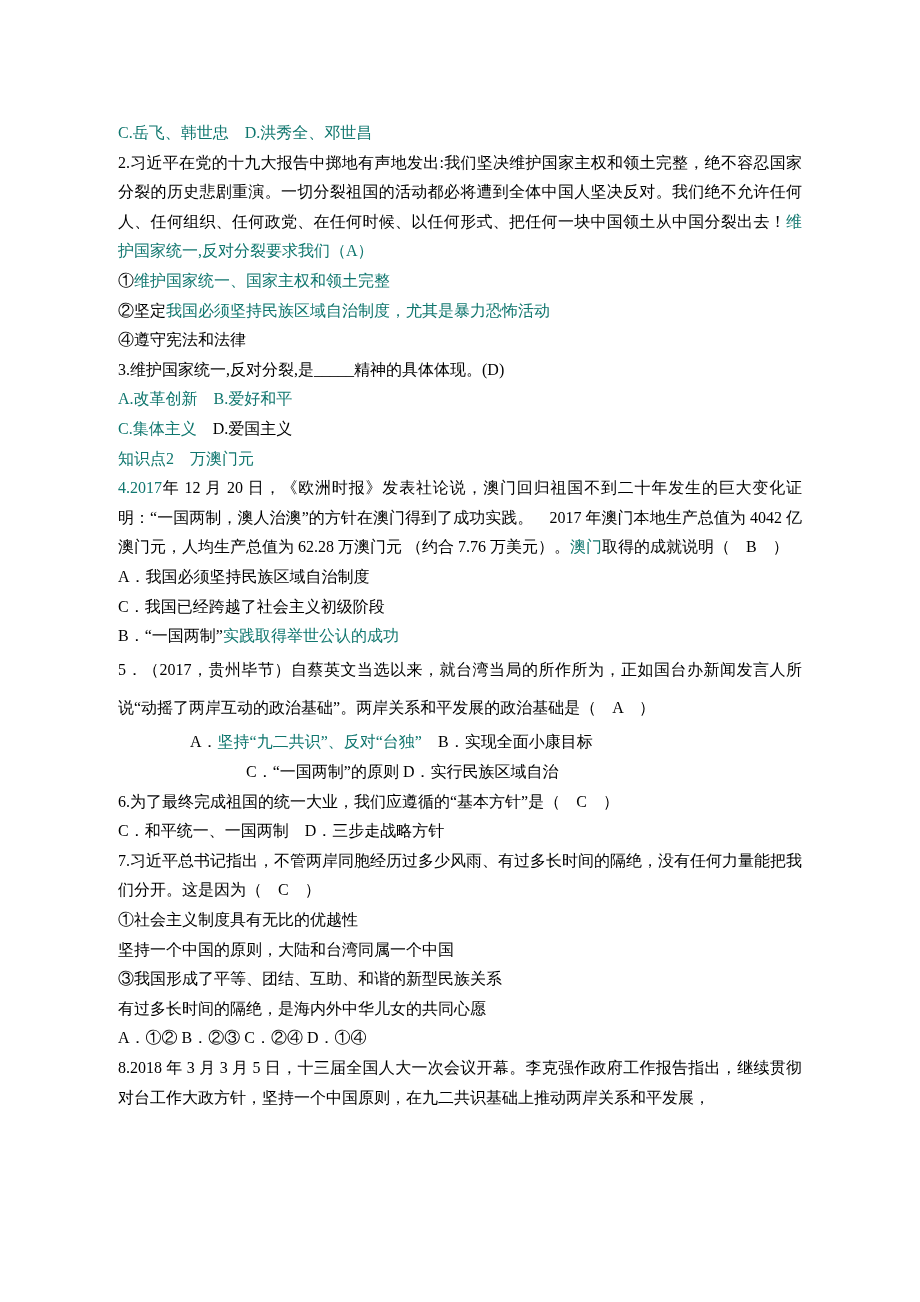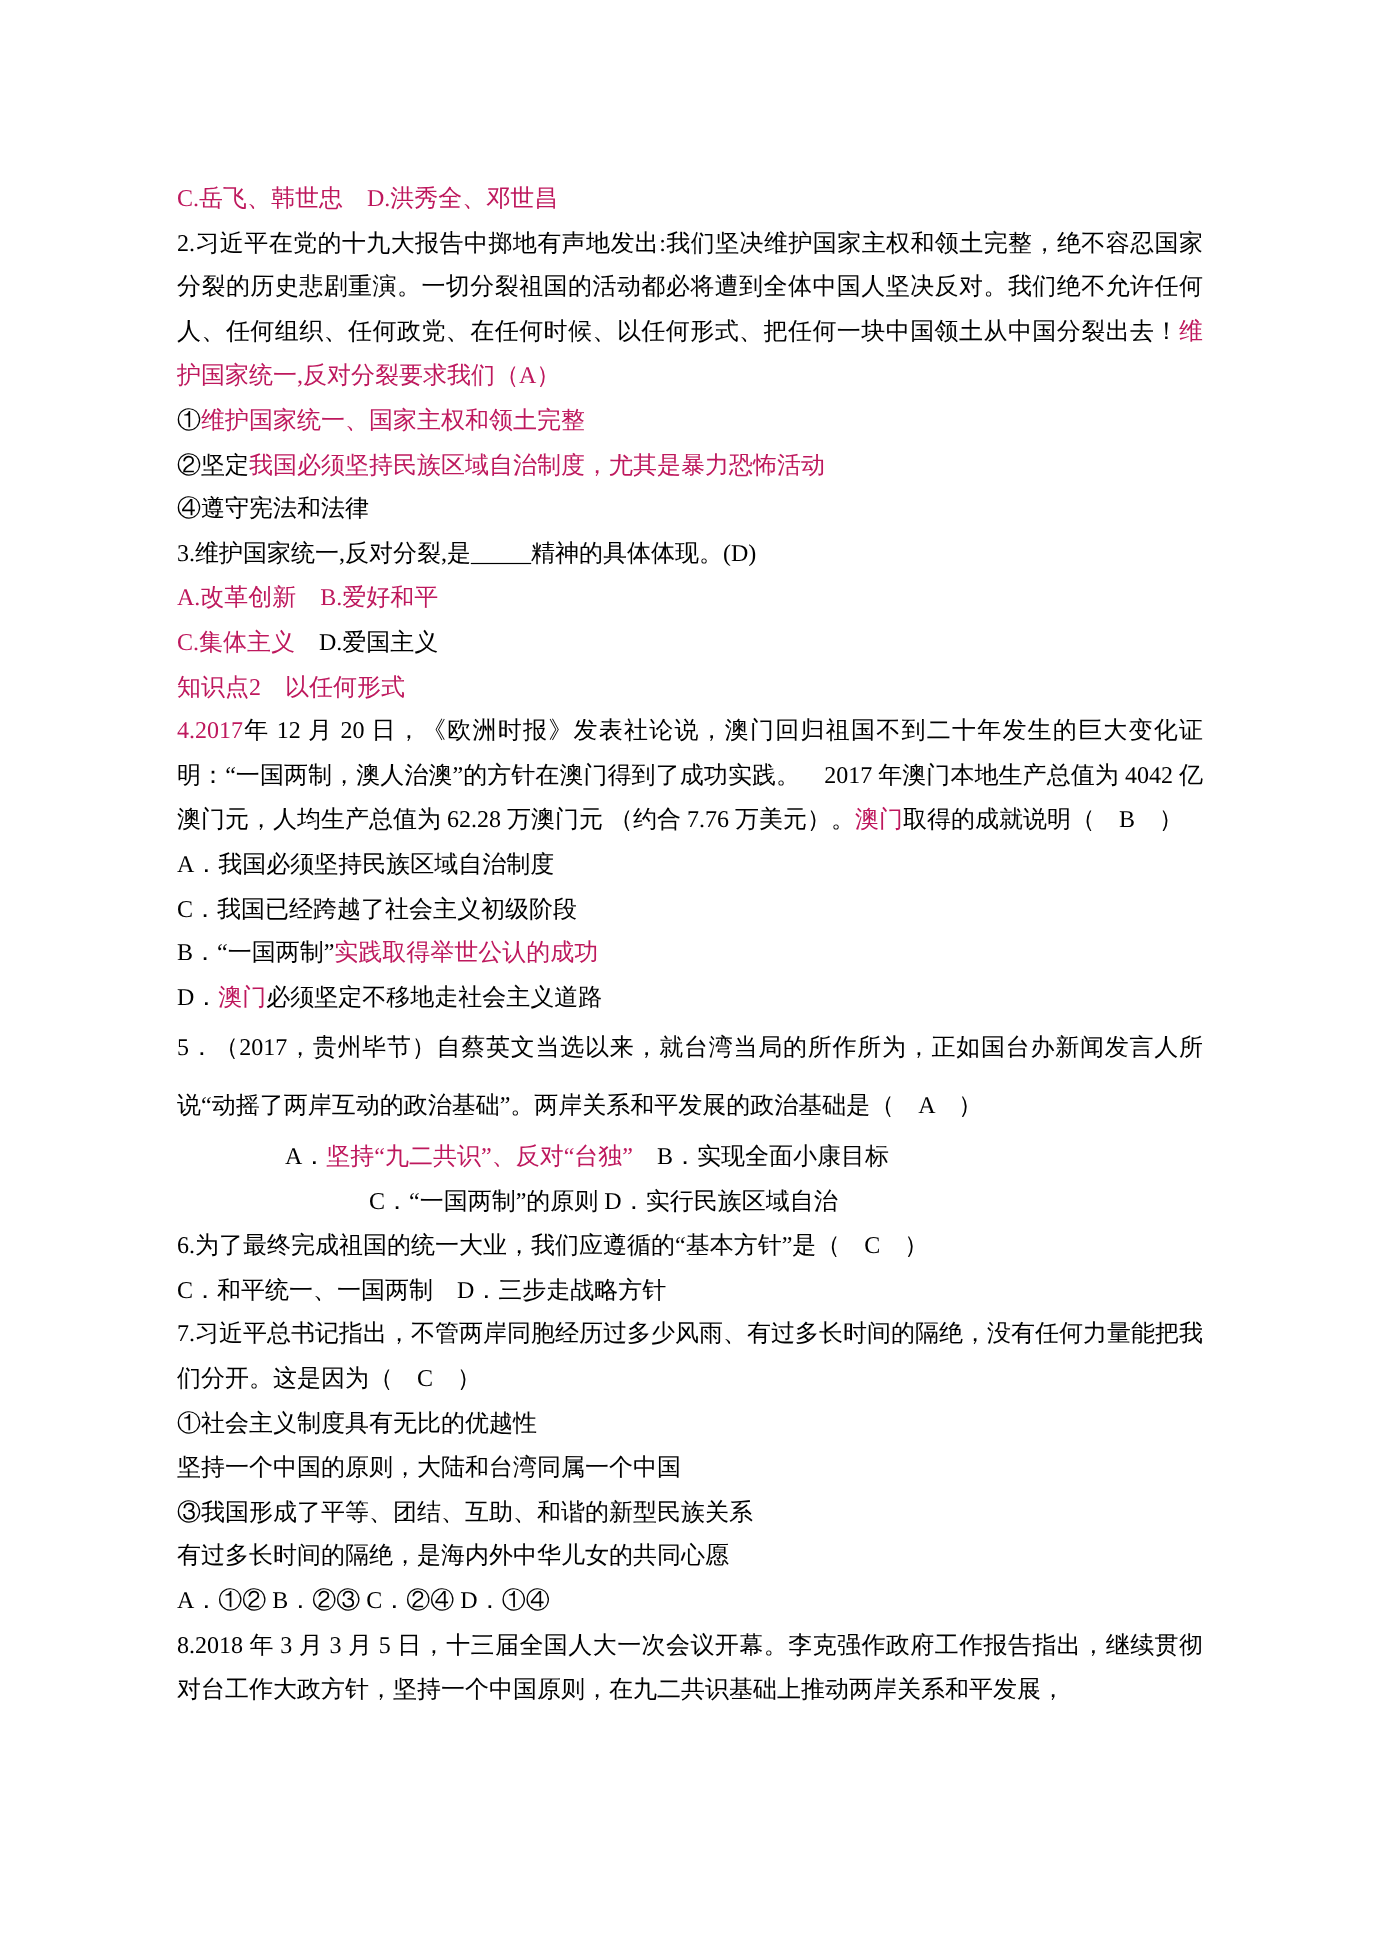--- a/index.html
+++ b/index.html
@@ -11,21 +11,21 @@
   .page {
     width: 920px;
     min-height: 1302px;
     padding: 118px 118px 80px 118px;
     box-sizing: border-box;
     font-size: 16px;
     line-height: 1.85;
     color: #000000;
     text-align: justify;
   }
-  .blue { color: #be185d; }
+  .blue { color: #0f766e; }
   .black { color: #000000; }
   .indent1 { padding-left: 4.5em; }
   .indent2 { padding-left: 8em; }
   .gap-small { margin-top: 4px; }
   .gap-med { margin-top: 14px; }
   .para { margin: 0; }
 </style>
 </head>
 <body>
 
@@ -45,32 +45,29 @@
   </p>
   <p class="para black">④遵守宪法和法律</p>
 
 
   <p class="para gap-small black">3.维护国家统一,反对分裂,是_____精神的具体体现。(D)</p>
   <p class="para blue">A.改革创新　B.爱好和平</p>
   <p class="para">
     <span class="blue">C.集体主义　</span><span class="black">D.爱国主义</span>
   </p>
 
-  <p class="para blue">知识点2　以任何形式</p>
+  <p class="para blue">知识点2　万澳门元</p>
 
   <p class="para">
     <span class="blue">4.2017</span><span class="black">年 12 月 20 日，《欧洲时报》发表社论说，澳门回归祖国不到二十年发生的巨大变化证明：“一国两制，澳人治澳”的方针在澳门得到了成功实践。　2017 年澳门本地生产总值为 4042 亿澳门元，人均生产总值为 62.28 万澳门元 （约合 7.76 万美元）。</span><span class="blue">澳门</span><span class="black">取得的成就说明（　B　）</span>
   </p>
   <p class="para black">A．我国必须坚持民族区域自治制度</p>
   <p class="para black">C．我国已经跨越了社会主义初级阶段</p>
   <p class="para">
     <span class="black">B．“一国两制”</span><span class="blue">实践取得举世公认的成功</span>
-  </p>
-  <p class="para">
-    <span class="black">D．</span><span class="blue">澳门</span><span class="black">必须坚定不移地走社会主义道路</span>
   </p>
 
   <p class="para black gap-small" style="line-height:2.4;">5．（2017，贵州毕节）自蔡英文当选以来，就台湾当局的所作所为，正如国台办新闻发言人所说“动摇了两岸互动的政治基础”。两岸关系和平发展的政治基础是（　A　）</p>
   <p class="para indent1 gap-small">
     <span class="black">A．</span><span class="blue">坚持“九二共识”、反对“台独”</span><span class="black">　B．实现全面小康目标</span>
   </p>
   <p class="para indent2 gap-med black">C．“一国两制”的原则 D．实行民族区域自治</p>
 
   <p class="para gap-med black">6.为了最终完成祖国的统一大业，我们应遵循的“基本方针”是（　C　）</p>
   <p class="para black">C．和平统一、一国两制　D．三步走战略方针</p>

